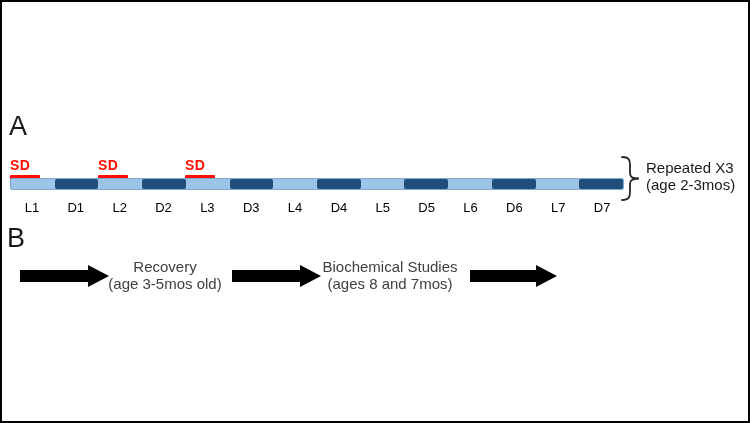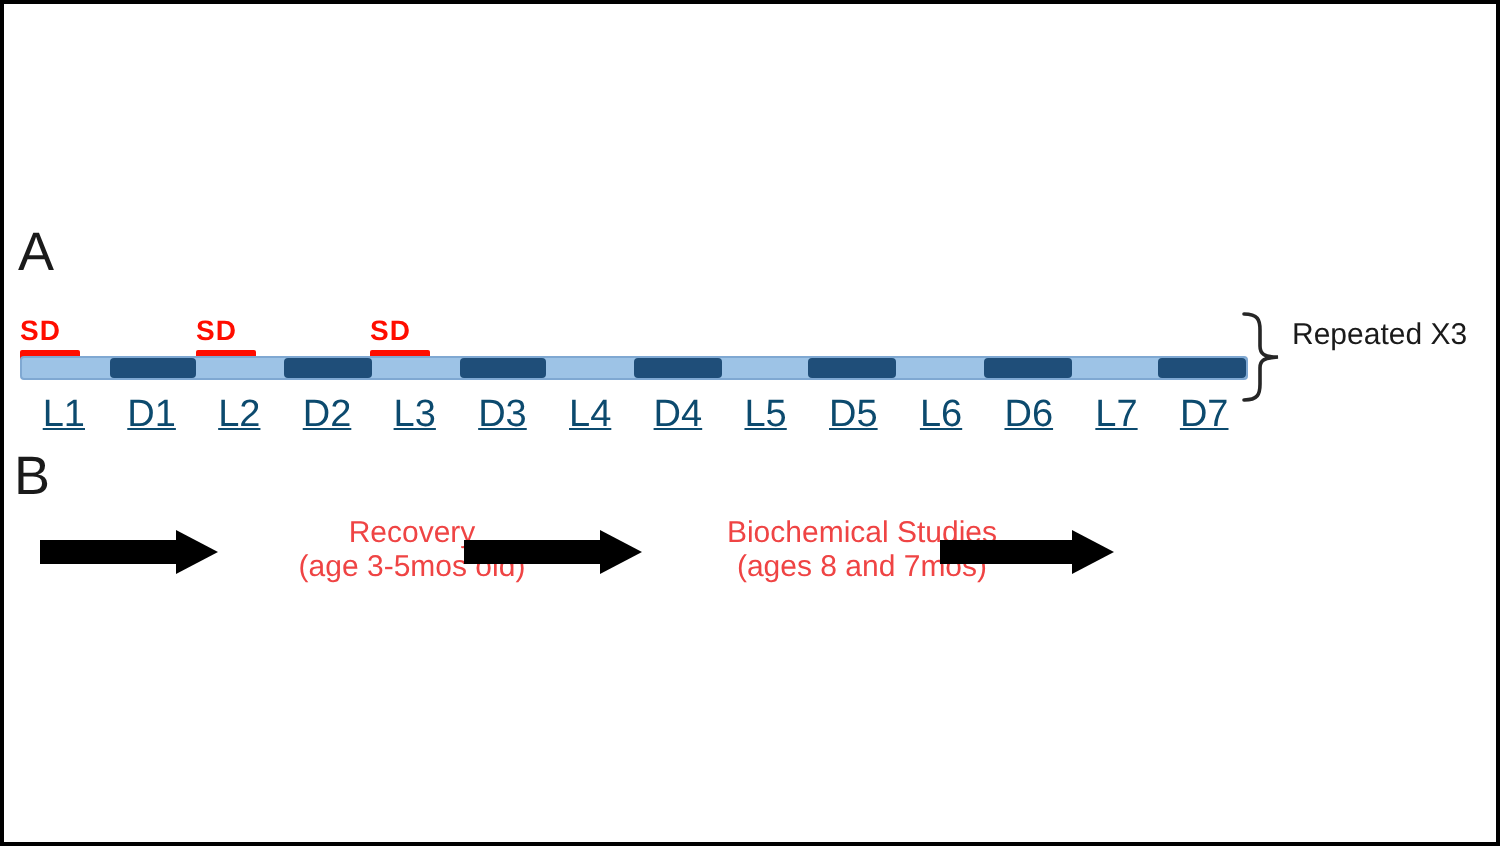--- a/index.html
+++ b/index.html
@@ -43,21 +43,21 @@
     display:flex;
   }
   .seg{flex:1;}
   .seg.dark{background:#1F4E79;border-radius:2px;}
 
   .seg-labels{
     position:absolute;left:8px;top:198px;width:614px;
     display:flex;
   }
   .seg-labels span{
-    flex:1;text-align:center;font-size:19px;line-height:16px;color:#0c4a6e;text-decoration:underline;
+    flex:1;text-align:center;font-size:13px;line-height:16px;color:#000000;
   }
 
   
   .bracket{position:absolute;left:617px;top:152px;}
   .repeat-note{
     position:absolute;left:644px;top:157px;width:104px;
     font-size:15px;line-height:17px;text-align:left;color:#1a1a1a;
   }
 
   
@@ -72,21 +72,21 @@
   .arrow-head{
     width:0;height:0;
     border-top:11px solid transparent;
     border-bottom:11px solid transparent;
     border-left:21px solid #000000;
   }
 
   
   .step-text{
     position:absolute;top:256px;
-    font-size:15px;line-height:17px;text-align:center;color:#ef4444;margin-left:41px;
+    font-size:15px;line-height:17px;text-align:center;color:#404040;
   }
   .step-text.s1{left:100px;width:126px;}
   .step-text.s2{left:320px;width:136px;}
   .step-text.s3{left:562px;width:180px;}
 </style>
 </head>
 <body>
 
 <div class="frame">
 
@@ -138,20 +138,21 @@
     <span>L7</span>
     <span>D7</span>
   </div>
 
   <svg class="bracket" width="24" height="48" viewBox="0 0 24 48">
     <path d="M3,3 C10,3 11,6 11,11 L11,19 C11,23 13,24.5 20,24.5 C13,25 11,26 11,30 L11,38 C11,43 10,46 3,46" fill="none" stroke="#262626" stroke-width="1.8" stroke-linecap="round"></path>
   </svg>
 
   <div class="repeat-note">
     <div>Repeated X3</div>
+    <div>(age 2-3mos)</div>
   </div>
 
   <div class="panel-label b">B</div>
 
   <div class="arrow a1">
     <div class="arrow-body"></div>
     <div class="arrow-head"></div>
   </div>
   <div class="step-text s1">
     <div>Recovery</div>

